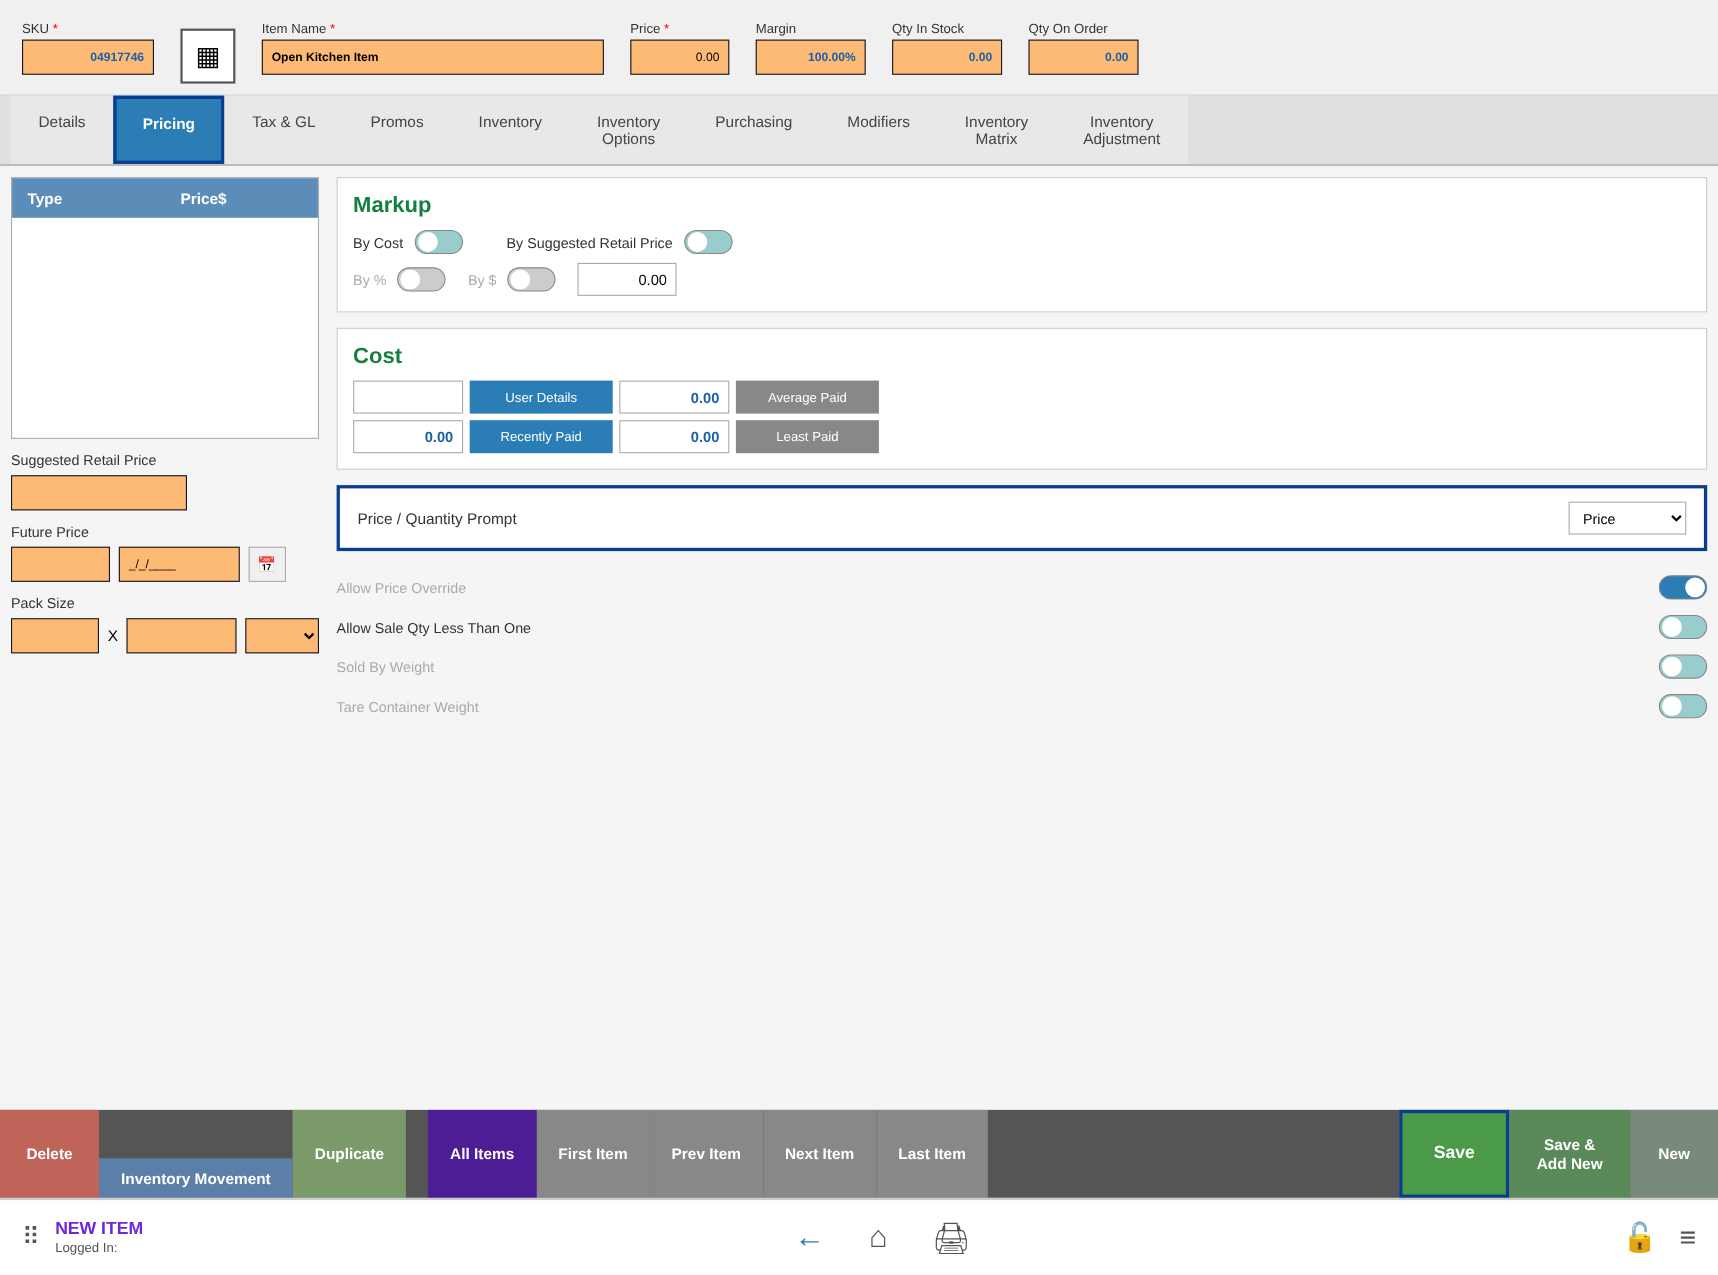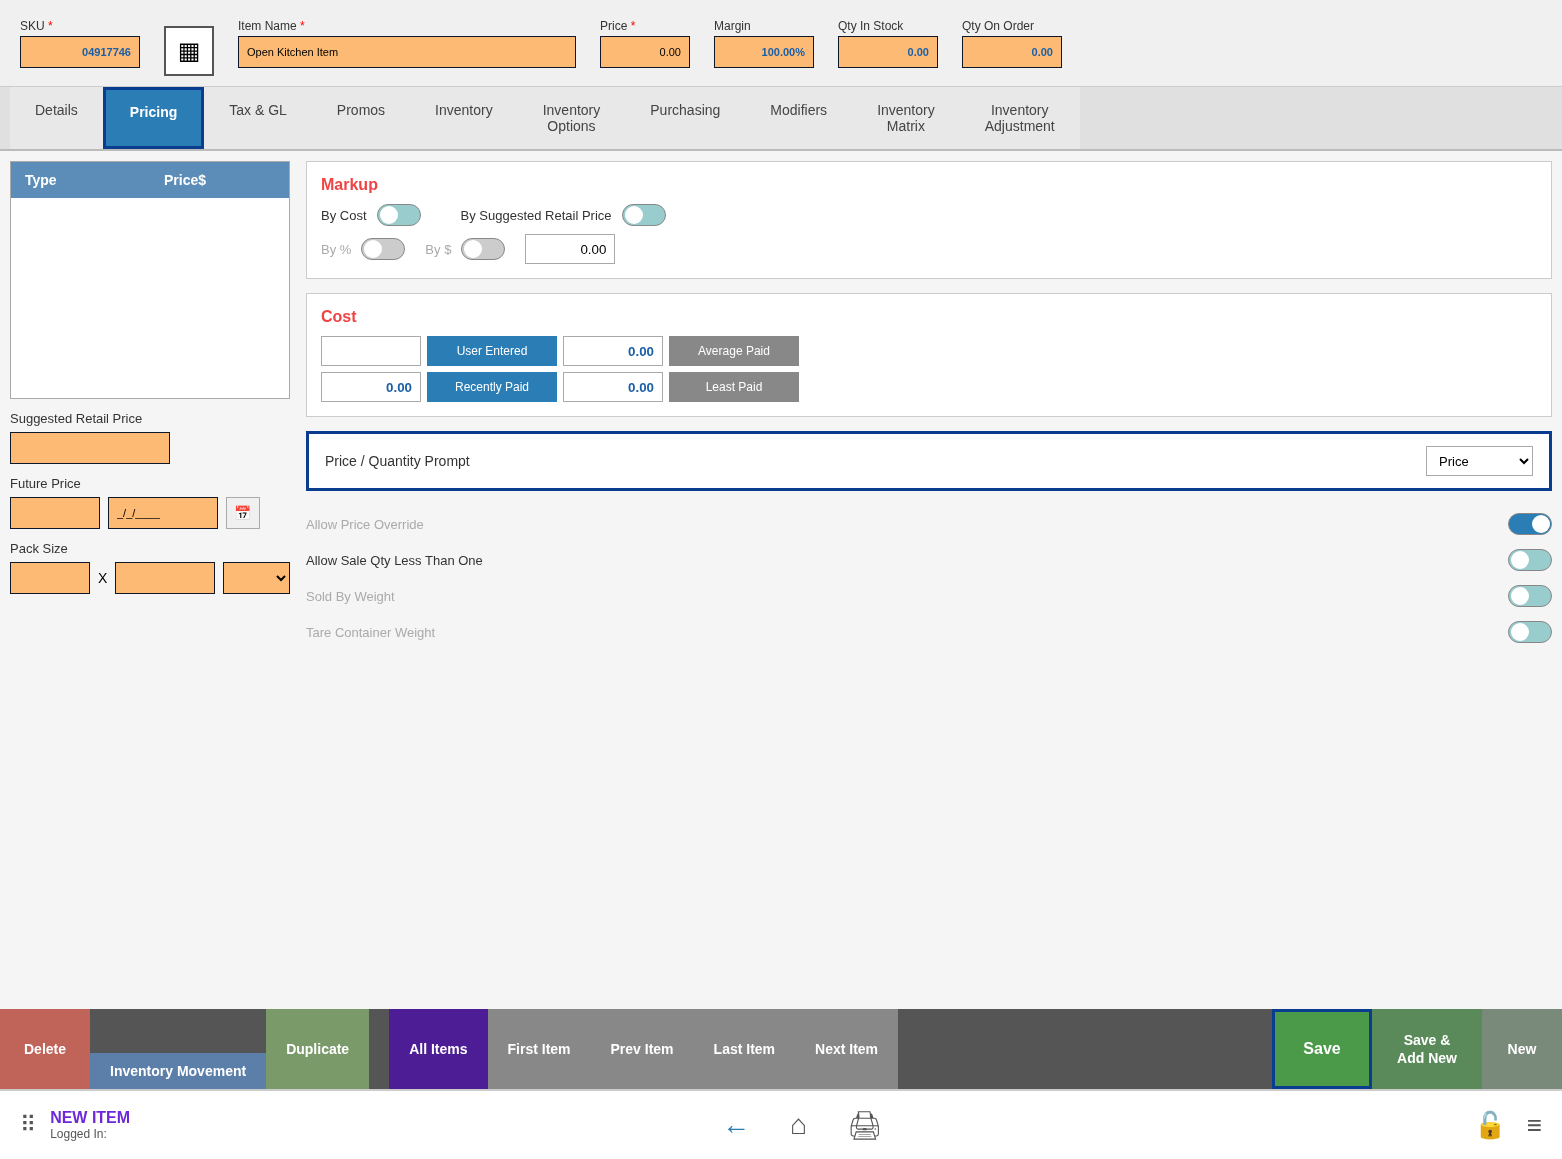--- a/index.html
+++ b/index.html
@@ -36,21 +36,21 @@
 
     .field-section { display: flex; flex-direction: column; gap: 6px; }
     .field-section-label { font-size: 13px; color: #333; font-weight: normal; }
     .input-row { display: flex; gap: 8px; align-items: center; }
 
     
     .right-panel { flex: 1; display: flex; flex-direction: column; gap: 14px; }
 
     
     .section-box { border: 1px solid #ccc; background: white; padding: 14px; }
-    .section-title { font-size: 16px; font-weight: bold; color: #ef4444; margin-bottom: 10px; }
+    .section-title { font-size: 20px; font-weight: bold; color: #15803d; margin-bottom: 10px; }
     .toggle-row { display: flex; align-items: center; gap: 40px; margin-bottom: 8px; }
     .toggle-group { display: flex; align-items: center; gap: 10px; }
     .toggle-label { font-size: 13px; color: #333; }
     .toggle { width: 44px; height: 22px; background: #9cc; border-radius: 11px; position: relative; cursor: pointer; border: 1px solid #888; }
     .toggle.on-blue { background: #2a7db5; }
     .toggle-knob { width: 18px; height: 18px; background: white; border-radius: 50%; position: absolute; top: 1px; transition: left 0.2s; }
     .toggle.on .toggle-knob, .toggle.on-blue .toggle-knob { left: 23px; }
     .toggle .toggle-knob { left: 2px; }
     .toggle-off { background: #ccc; }
 
@@ -96,21 +96,21 @@
     .status-title { font-size: 16px; font-weight: bold; color: #6d28d9; }
     .status-sub { font-size: 12px; color: #555; }
     .status-center { display: flex; gap: 40px; align-items: center; }
     .nav-icon { font-size: 28px; color: #555; cursor: pointer; }
     .nav-icon.blue { color: #2a7db5; }
     .status-right { display: flex; gap: 20px; align-items: center; }
     .lock-icon { font-size: 26px; color: #c06060; cursor: pointer; }
     .menu-icon { font-size: 26px; color: #555; cursor: pointer; }
 
     .sku-input { width: 120px; }
-    .item-name-input { width: 338px; }
+    .item-name-input { width: 311px; font-weight: bold; }
     .price-input { width: 90px; }
     .margin-input { width: 100px; }
     .qty-input { width: 100px; }
   </style>
 </head>
 <body>
 
 <div class="main-container">
 
   <div class="top-bar">
@@ -226,21 +226,21 @@
             </div>
           </div>
           <input class="markup-input" value="0.00" style="">
         </div>
       </div>
 
       <div class="section-box">
         <div class="section-title">Cost</div>
         <div class="cost-grid">
           <input class="cost-input" value="" style="">
-          <button class="cost-btn teal">User Entered</button>
+          <button class="cost-btn teal">User Details</button>
           <input class="cost-input" value="0.00" style="">
           <button class="cost-btn gray">Average Paid</button>
 
           <input class="cost-input" value="0.00" style="">
           <button class="cost-btn teal">Recently Paid</button>
           <input class="cost-input" value="0.00" style="">
           <button class="cost-btn gray">Least Paid</button>
         </div>
       </div>
 
@@ -284,22 +284,22 @@
     </div>
   </div>
 
   <div class="bottom-toolbar">
     <button class="toolbar-btn red">Delete</button>
     <button class="toolbar-btn blue-gray" style="line-height:1.3;margin-top:44px;">Inventory Movement</button>
     <button class="toolbar-btn green-gray">Duplicate</button>
     <button class="toolbar-btn dark-gray">All Items</button>
     <button class="toolbar-btn medium-gray">First Item</button>
     <button class="toolbar-btn medium-gray">Prev Item</button>
+    <button class="toolbar-btn medium-gray">Next Item</button>
     <button class="toolbar-btn medium-gray">Last Item</button>
-    <button class="toolbar-btn medium-gray">Next Item</button>
     <div style="flex:1;"></div>
     <button class="toolbar-btn green-bright" style="min-width:100px;font-size:16px;border:3px solid #0a3d8f;">Save</button>
     <button class="toolbar-btn green-medium" style="line-height:1.3;min-width:110px;">Save &amp;<br>Add New</button>
     <button class="toolbar-btn btn-new" style="min-width:80px;">New</button>
   </div>
 
   <div class="status-bar">
     <div class="status-left">
       <span class="grid-icon">⠿</span>
       <div class="status-text">

